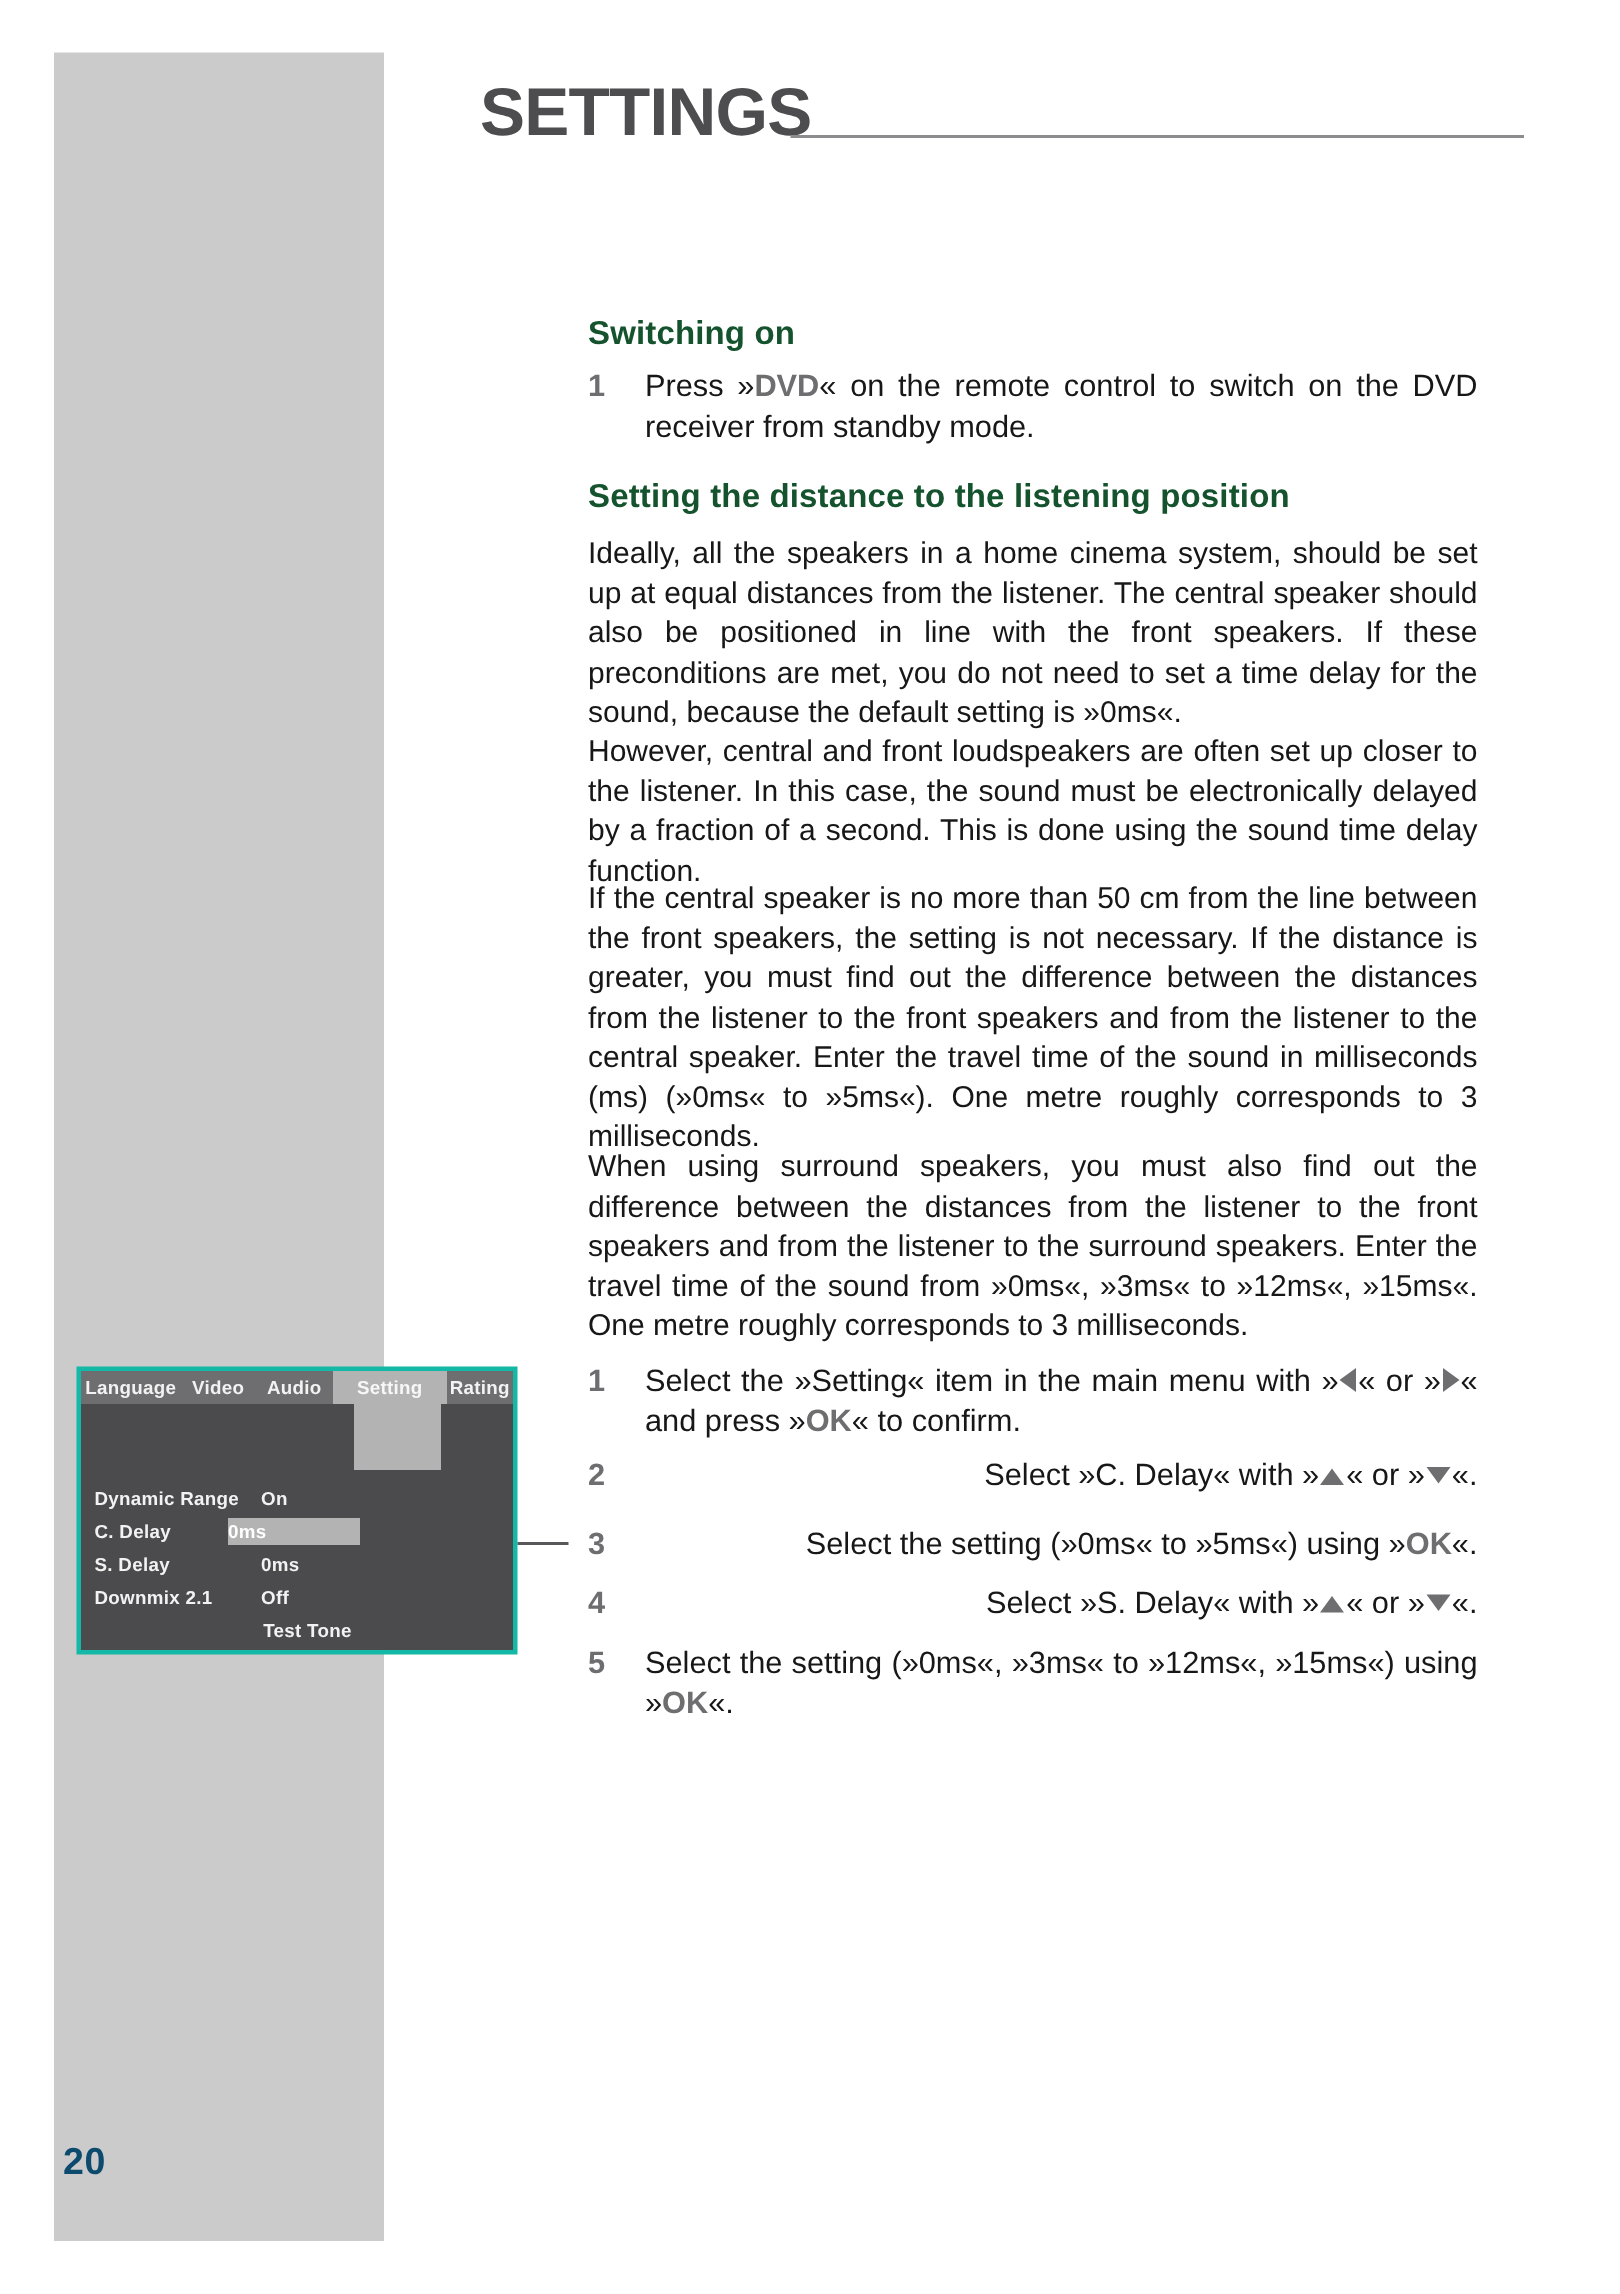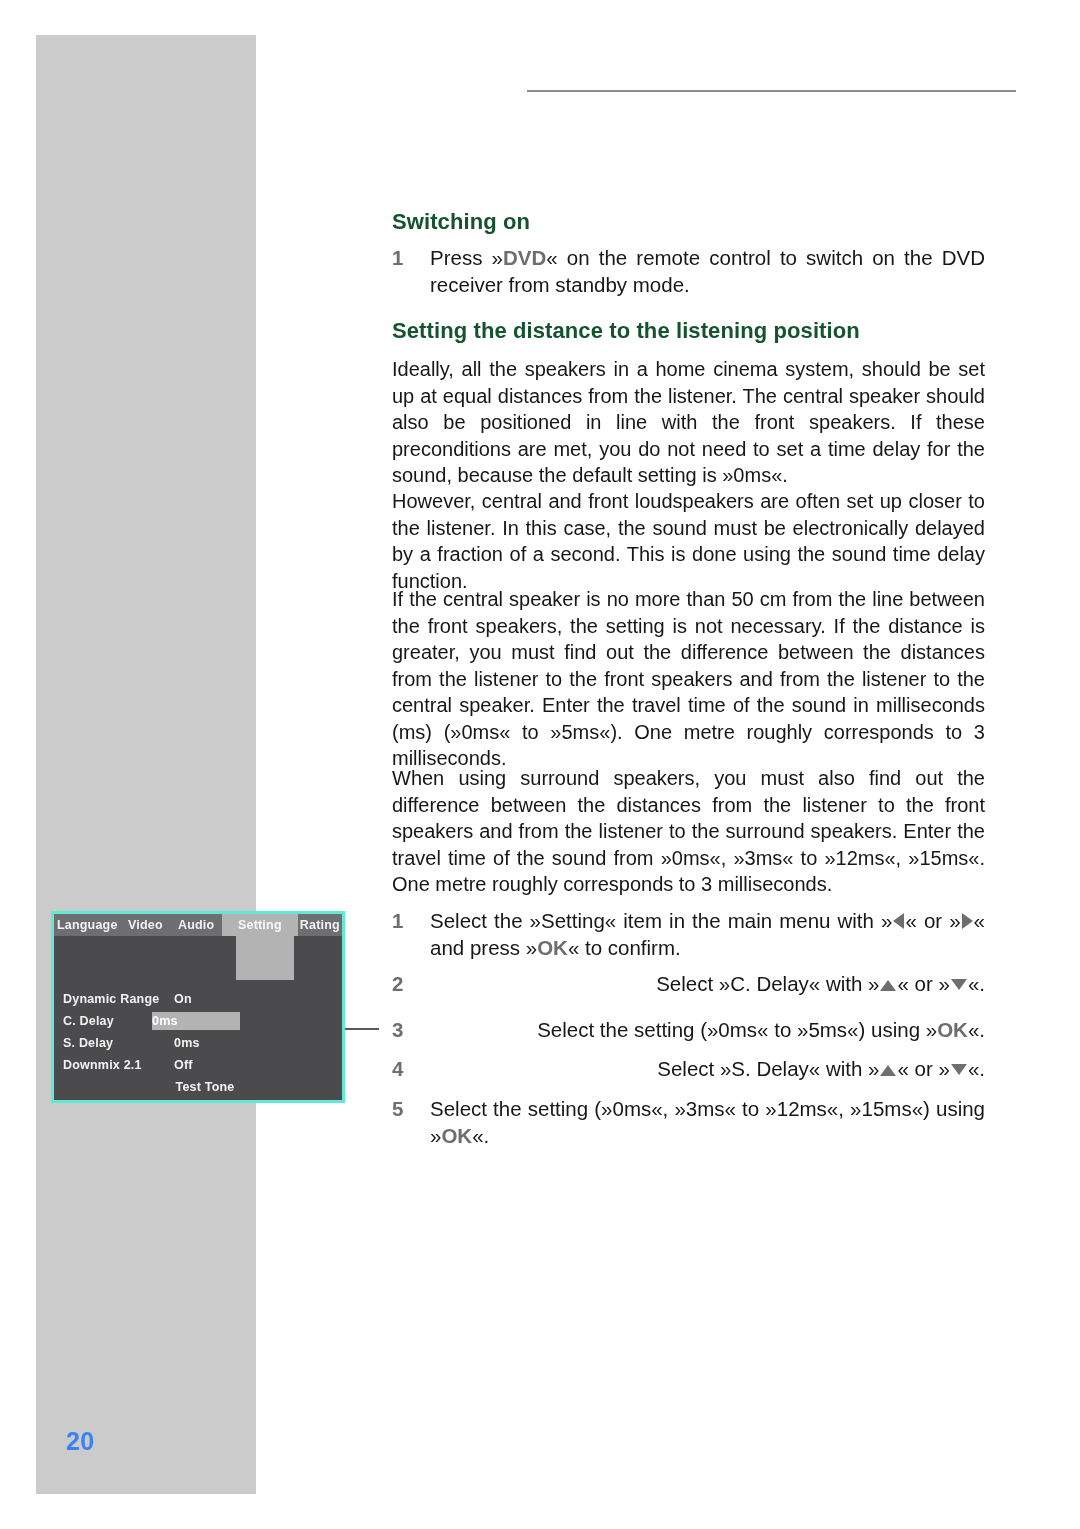--- a/index.html
+++ b/index.html
@@ -29,23 +29,22 @@
     width: 220px;
     height: 1459px;
     background: #cbcbcb;
   }
   .page-number {
     position: absolute;
     left: 42px;
     top: 1427px;
     font-size: 25px;
     font-weight: bold;
-    color: #3b82f6;
+    color: #0c4a6e;
     letter-spacing: 0.4px;
-    margin-left: 24px;
   }
 
   
   .chapter-title {
     position: absolute;
     left: 320px;
     top: 52px;
     font-size: 45px;
     font-weight: bold;
     color: #4d4d4f;
@@ -138,21 +137,21 @@
   .tri-up    { border-left: 8px solid transparent; border-right: 8px solid transparent; border-bottom: 11px solid #6e6e70; vertical-align: 0px; }
   .tri-down  { border-left: 8px solid transparent; border-right: 8px solid transparent; border-top: 11px solid #6e6e70; vertical-align: 1px; }
 
   
   .osd-frame {
     position: absolute;
     left: 51px;
     top: 911px;
     width: 294px;
     height: 192px;
-    background: #5eead4;
+    background: #14b8a6;
     padding: 3px;
     box-sizing: border-box;
   }
   .osd {
     position: relative;
     width: 100%;
     height: 100%;
     background: #4b4b4d;
     box-sizing: border-box;
     overflow: hidden;
@@ -244,20 +243,21 @@
 </style>
 </head>
 <body>
 
 <div class="page">
 
   <div class="side-band"></div>
 
   <div class="page-number">20</div>
 
+  <div class="chapter-title">SETTINGS</div>
   <div class="title-rule"></div>
 
 
   <div class="h2-section" id="h2-switching">Switching on</div>
 
   <div class="step" style="top:245px;">
     <span class="num">1</span>
     <span class="txt"><span>Press »</span><b class="kw">DVD</b><span>« on the remote control to switch on the DVD receiver from standby mode.</span></span>
   </div>
 

